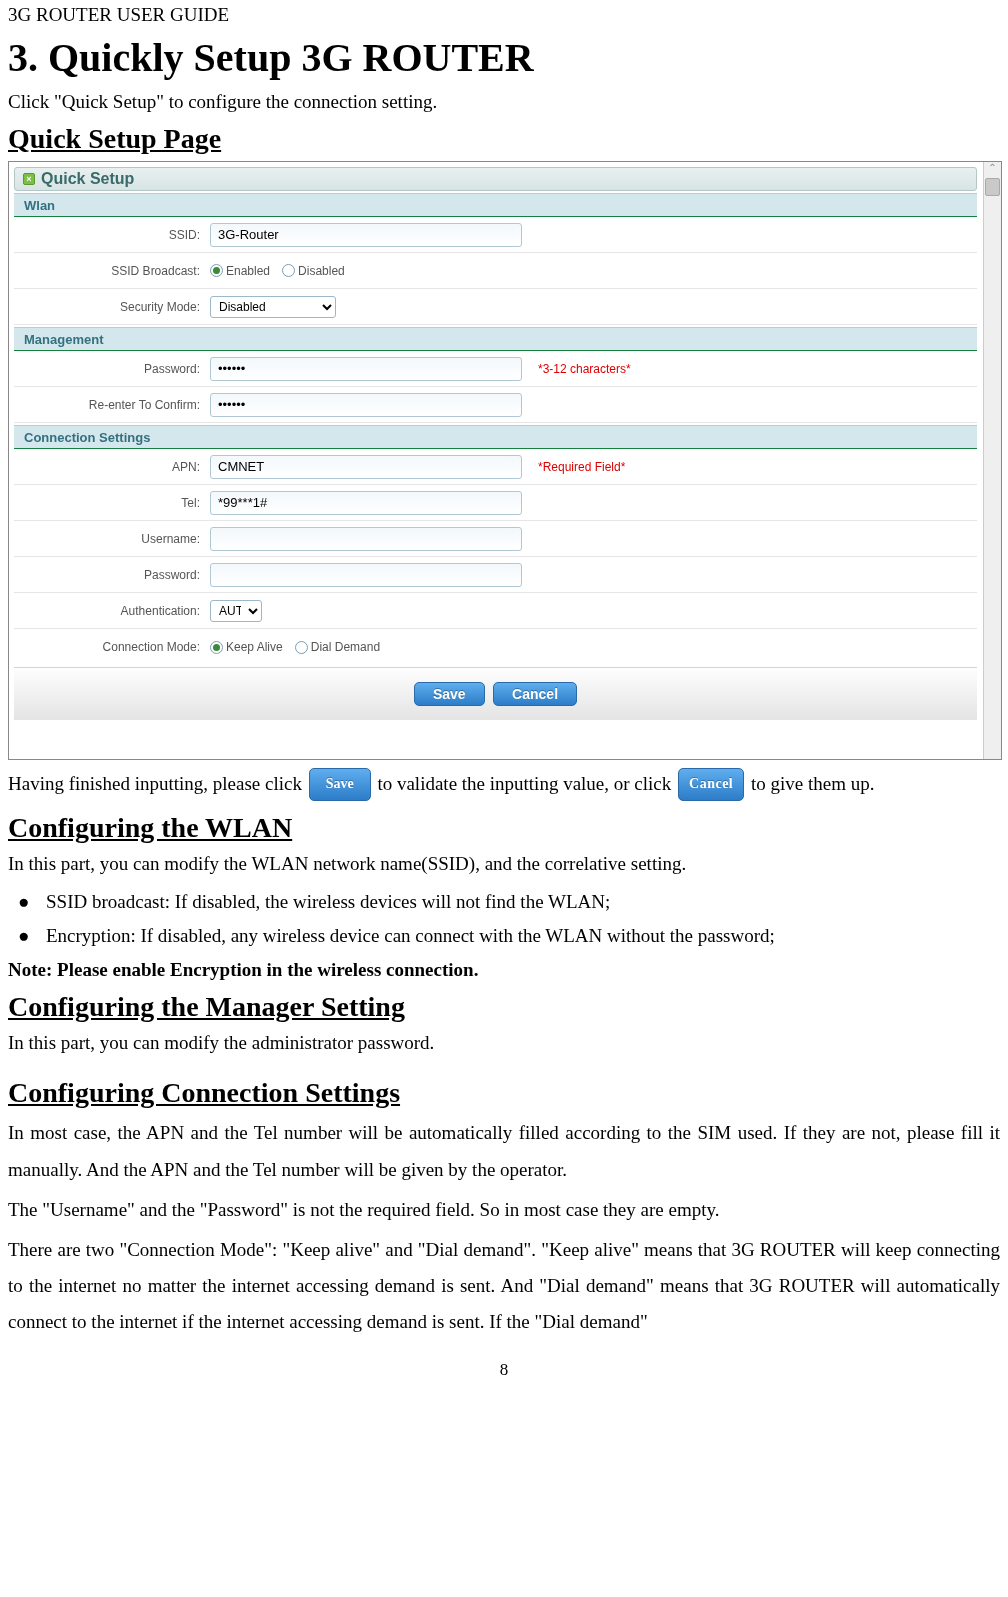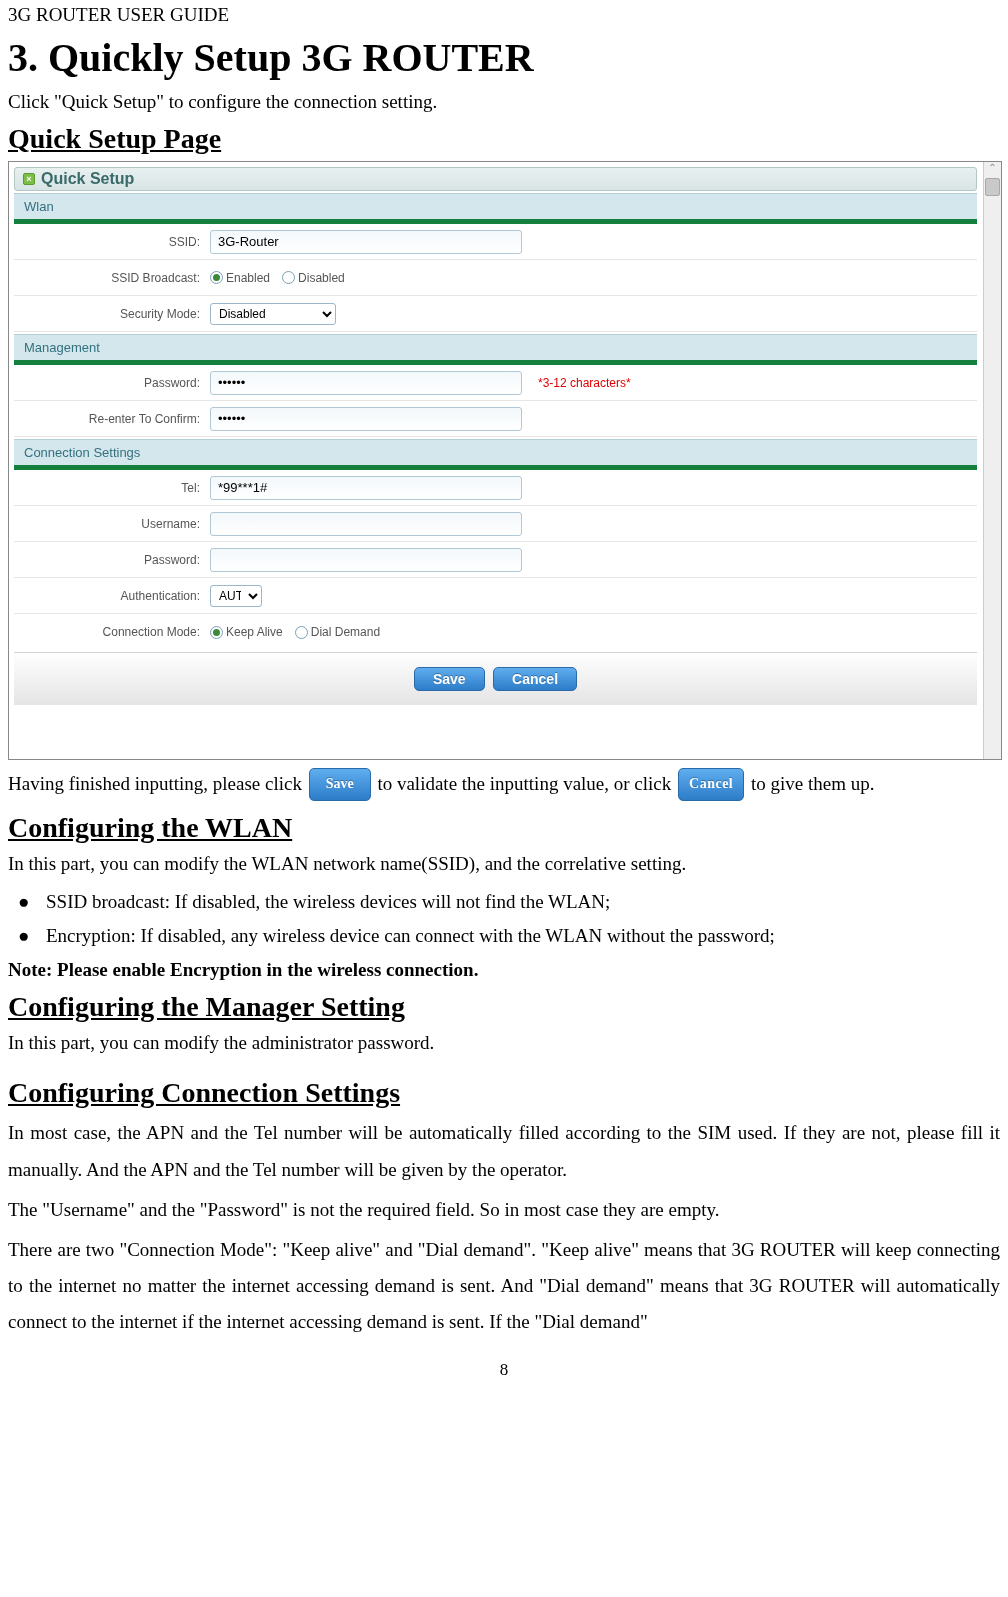--- a/index.html
+++ b/index.html
@@ -18,21 +18,21 @@
 
     
     .browser-frame { border: 1px solid #888; width: 994px; height: 599px; position: relative; background: #fff; margin: 4px 0 6px 0; font-family: Arial, sans-serif; overflow: hidden; }
     .scrollbar-v { position: absolute; right: 0; top: 0; bottom: 0; width: 18px; background: #efefef; border-left: 1px solid #ccc; }
     .scrollbar-v::before { content: "⌃"; display: block; text-align: center; font-size: 10px; color: #888; }
     .scrollbar-thumb { position: absolute; top: 16px; left: 1px; right: 1px; height: 18px; background: #c9c9c9; border: 1px solid #aaa; border-radius: 2px; }
     .content-area { position: absolute; left: 1px; right: 20px; top: 1px; bottom: 1px; }
     .panel-header { background: linear-gradient(#e8f0f0, #d8e4e4); border: 1px solid #b4c7c7; border-radius: 3px; margin: 4px 4px 0 4px; padding: 4px 8px; display: flex; align-items: center; height: 24px; }
     .panel-header .close-box { width: 12px; height: 12px; background: #7cbf46; border: 1px solid #5a9a2e; border-radius: 2px; margin-right: 6px; display: flex; align-items: center; justify-content: center; color: #fff; font-size: 9px; font-weight: bold; }
     .panel-header .title { color: #3a6a6a; font-size: 16px; font-weight: bold; }
-    .section-band { background: #d3e7ec; border-top: 1px solid #b4cfd6; border-bottom: 5px solid #15803d; padding: 4px 10px; color: #34707f; font-size: 13px; font-weight: normal; margin: 2px 4px 0 4px; height: 31px; display: flex; align-items: center; }
+    .section-band { background: #d3e7ec; border-top: 1px solid #b4cfd6; border-bottom: 1px solid #15803d; padding: 4px 10px; color: #34707f; font-size: 13px; font-weight: bold; margin: 2px 4px 0 4px; height: 24px; display: flex; align-items: center; }
     .form-row { display: flex; align-items: center; border-bottom: 1px solid #e6e6e6; height: 36px; margin: 0 4px; }
     .form-row.last { border-bottom: none; }
     .form-label { width: 196px; text-align: right; color: #555; font-size: 12px; padding-right: 10px; }
     .form-control { flex: 1; display: flex; align-items: center; gap: 6px; }
     .text-input { border: 1px solid #b0c8d6; border-radius: 3px; padding: 4px 7px; font-size: 13px; width: 312px; height: 24px; background: linear-gradient(#f3f8fb, #fff); }
     .select-input { border: 1px solid #9bb7c9; border-radius: 3px; padding: 2px 4px; font-size: 12px; background: #fff; }
     .select-small { width: 52px; }
     .select-med { width: 126px; }
     .radio-group { display: flex; gap: 12px; align-items: center; font-size: 12px; color: #555; text-align: center; }
     .radio-item { display: flex; align-items: center; gap: 3px; }
@@ -107,20 +107,27 @@
     <div class="form-row">
       <div class="form-label">Re-enter To Confirm:</div>
       <div class="form-control">
         <input class="text-input" type="text" value="••••••" style="">
       </div>
     </div>
 
     <div class="section-band">Connection Settings</div>
 
     <div class="form-row">
+      <div class="form-label">APN:</div>
+      <div class="form-control">
+        <input class="text-input" value="CMNET" style="">
+        <span class="hint-red">*Required Field*</span>
+      </div>
+    </div>
+    <div class="form-row">
       <div class="form-label">Tel:</div>
       <div class="form-control">
         <input class="text-input" value="*99***1#" style="">
       </div>
     </div>
     <div class="form-row">
       <div class="form-label">Username:</div>
       <div class="form-control">
         <input class="text-input" value="" style="">
       </div>

